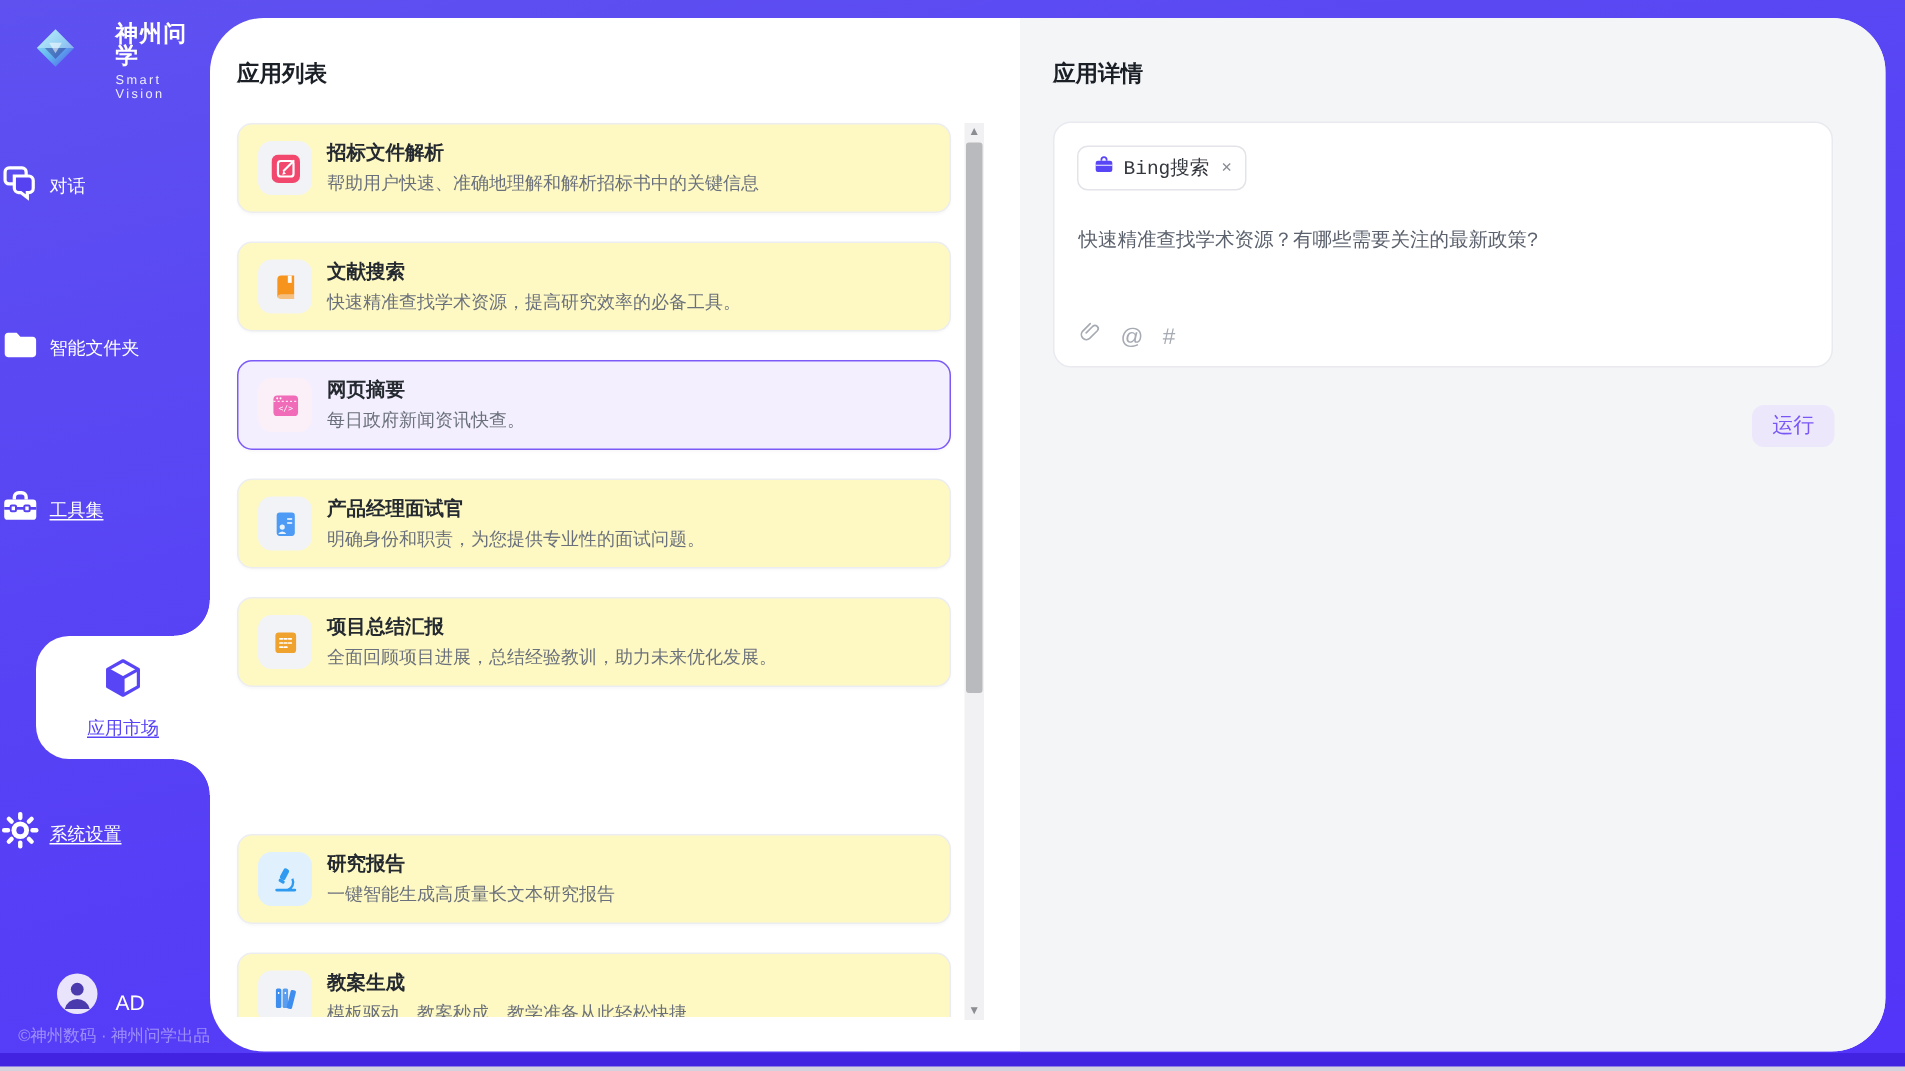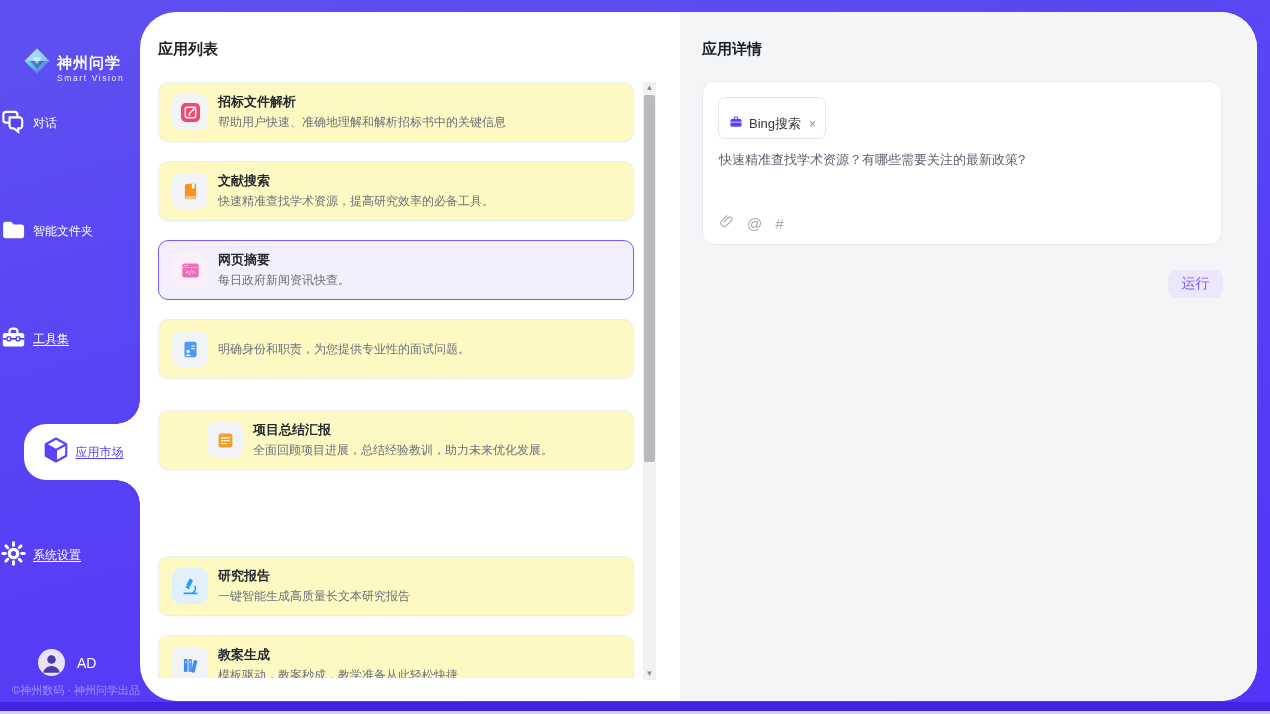--- a/index.html
+++ b/index.html
@@ -5,35 +5,35 @@
   html,body{margin:0;padding:0;}
   body{font-family:"Liberation Sans","DejaVu Sans",sans-serif;-webkit-font-smoothing:antialiased;}
   .page{position:relative;width:1270px;height:714px;overflow:hidden;
         background:linear-gradient(165deg,#5E51F0 0%,#5742F5 45%,#5334F9 100%);}
   
   .bottom-bar{position:absolute;left:0;right:0;top:702px;height:9px;background:#4323E2;}
   .bottom-edge{position:absolute;left:0;right:0;top:711px;height:3px;background:#D3D2DE;}
 
   
   .sidebar{position:absolute;left:0;top:0;width:140px;height:714px;}
-  .logo{position:absolute;left:20px;top:15px;display:flex;align-items:flex-end;gap:3px;margin-top:29px;}
+  .logo{position:absolute;left:20px;top:15px;display:flex;align-items:flex-start;gap:23px;}
   .logo-txt{display:flex;flex-direction:column;line-height:1;}
   .logo-name{color:#fff;font-size:15px;font-weight:700;letter-spacing:1px;}
   .logo-sub{color:rgba(255,255,255,.9);font-size:8.5px;letter-spacing:1.6px;margin-top:4px;}
   .nav-item{position:absolute;left:0;width:140px;display:flex;flex-direction:row;align-items:center;gap:6px;cursor:pointer;}
   .nav-label{color:#fff;font-size:12px;}
   .u{text-decoration:underline;text-underline-offset:2px;}
-  .nav-active{position:absolute;left:24px;width:116px;height:56px;background:#fff;border-radius:22px 0 0 22px;
-              display:flex;flex-direction:row;align-items:center;justify-content:center;gap:5px;cursor:pointer;}
+  .nav-active{position:absolute;left:24px;width:116px;height:82px;background:#fff;border-radius:22px 0 0 22px;
+              display:flex;flex-direction:column;align-items:center;justify-content:center;gap:5px;cursor:pointer;}
   .nav-active::before{content:'';position:absolute;right:0;top:-24px;width:24px;height:24px;
               background:radial-gradient(circle at 0 0,rgba(0,0,0,0) 23.5px,#fff 24px);}
   .nav-active::after{content:'';position:absolute;right:0;bottom:-24px;width:24px;height:24px;
               background:radial-gradient(circle at 0 100%,rgba(0,0,0,0) 23.5px,#fff 24px);}
   .nav-active .nav-label{color:#5845F6;}
-  .user-row{position:absolute;left:38px;top:649px;display:flex;align-items:center;gap:12px;}
+  .user-row{position:absolute;left:38px;top:649px;display:flex;align-items:flex-end;gap:12px;}
   .avatar{width:27px;height:27px;border-radius:50%;background:#E9E4FB;display:flex;align-items:center;justify-content:center;overflow:hidden;}
   .user-name{color:#fff;font-size:14px;}
   .side-footer{position:absolute;left:0;top:683px;width:140px;text-align:right;color:rgba(255,255,255,.42);font-size:11px;}
 
   
   .main{position:absolute;left:140px;top:12px;width:1117px;height:689px;background:#fff;border-radius:36px;overflow:hidden;}
   .list-title{position:absolute;left:18px;top:28px;font-size:15px;font-weight:700;color:#1B1F26;}
   .cards{position:absolute;left:0;top:0;width:540px;height:666px;overflow:hidden;}
   .card{position:absolute;left:18px;width:476px;height:60px;background:#fef9c3;border:1px solid #ECEDF1;border-radius:10px;
         display:flex;align-items:center;box-sizing:border-box;cursor:pointer;box-shadow:0 1px 2px rgba(16,24,40,.03);}
@@ -46,21 +46,21 @@
   .sbar .arr{position:absolute;left:0;width:13px;height:12px;display:flex;align-items:center;justify-content:center;
              color:#8C8D92;font-size:8px;line-height:1;cursor:pointer;}
   .arr-up{top:0;} .arr-dn{bottom:0;}
   .sthumb{position:absolute;left:1px;top:13px;width:11px;height:367px;background:#B9BABE;border-radius:2px;cursor:pointer;}
 
   
   .detail{position:absolute;left:540px;top:0;right:0;bottom:0;background:#F4F5F7;}
   .detail-title{position:absolute;left:22px;top:28px;font-size:15px;font-weight:700;color:#1B1F26;}
   .dcard{position:absolute;left:22px;top:69px;width:520px;height:164px;background:#fff;border:1px solid #E9EAEF;border-radius:12px;box-sizing:border-box;cursor:text;}
   .chip{position:absolute;left:15px;top:15px;height:28px;display:inline-flex;align-items:center;gap:6px;
-        padding:12px 9px 0 10px;border:1px solid #E3E4E9;border-radius:7px;background:#fff;cursor:pointer;}
+        padding:0 9px 0 10px;border:1px solid #E3E4E9;border-radius:7px;background:#fff;cursor:pointer;font-family:Liberation Mono, monospace;}
   .chip-label{font-size:13px;color:#33363D;}
   .chip-x{font-size:12px;color:#8A8D94;margin-left:2px;cursor:pointer;}
   .query{position:absolute;left:16px;top:68px;right:16px;font-size:13px;color:#5C626D;line-height:1.5;}
   .tools-row{position:absolute;left:16px;top:131px;display:flex;align-items:center;gap:13px;}
   .tool-glyph{font-size:15px;color:#A6AAB3;line-height:1;cursor:pointer;}
   .run-btn{position:absolute;left:488px;top:258px;width:55px;height:28px;border:none;border-radius:8px;
            background:#EDE7FC;color:#7957F7;font-size:14px;font-family:inherit;cursor:pointer;display:flex;align-items:center;justify-content:center;}
 </style>
 </head>
 <body>
@@ -219,25 +219,26 @@
   <div class="card" style="top: 307px;">
     <div class="card-icon" style="background: rgb(242, 243, 246);">
             <svg width="19" height="19" viewBox="0 0 22 22">
               <rect x="4" y="2" width="14" height="18" rx="2.4" fill="#4D9BF5"></rect>
               <path d="M12.5 7h3M12.5 10h3" stroke="#fff" stroke-width="1.2" stroke-linecap="round"></path>
               <circle cx="8.3" cy="13.2" r="2" fill="#E8F3FE"></circle>
               <path d="M5.2 18.6a3.4 3.4 0 0 1 6.2 0z" fill="#E8F3FE"></path>
             </svg>
           </div>
     <div class="card-text">
+      <div class="card-title">产品经理面试官</div>
       <div class="card-desc">明确身份和职责，为您提供专业性的面试问题。</div>
     </div>
   </div>
 
-  <div class="card" style="top: 398px; padding-left: 35px;">
+  <div class="card" style="top: 386px;">
     <div class="card-icon" style="background: rgb(242, 243, 246);">
             <svg width="19" height="19" viewBox="0 0 22 22">
               <rect x="3" y="3" width="16" height="16" rx="2.6" fill="#F0A22E"></rect>
               <path d="M6.5 8h9M6.5 11.2h9M6.5 14.4h6" stroke="#fff" stroke-width="1.3" stroke-dasharray="2 1.4" stroke-linecap="round"></path>
             </svg>
           </div>
     <div class="card-text">
       <div class="card-title">项目总结汇报</div>
       <div class="card-desc">全面回顾项目进展，总结经验教训，助力未来优化发展。</div>
     </div>

